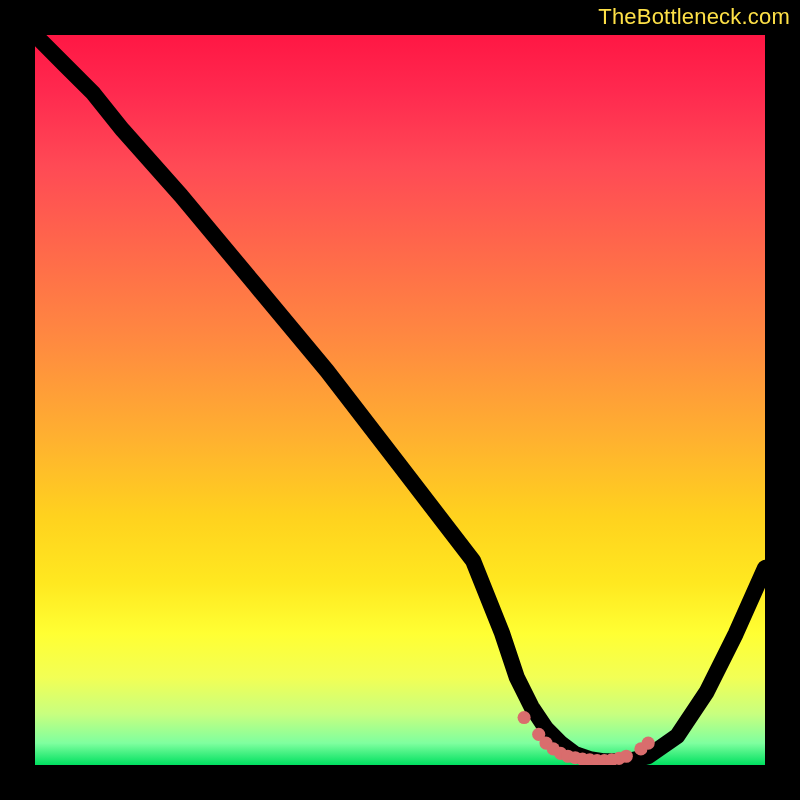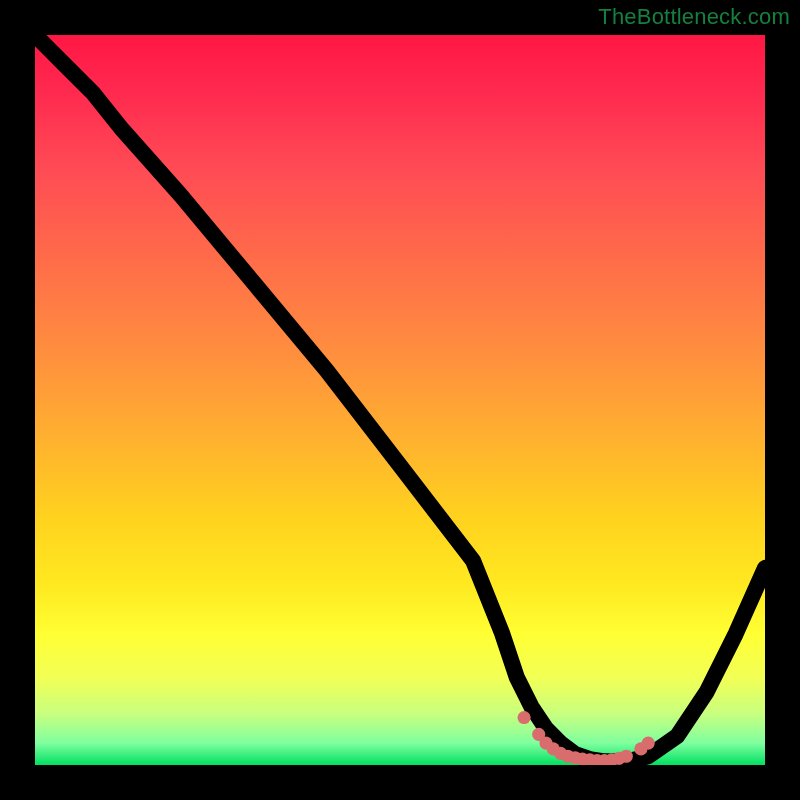--- a/index.html
+++ b/index.html
@@ -14,21 +14,21 @@
   .frame {
     position: relative;
     width: 800px;
     height: 800px;
     background: #000;
   }
   .watermark {
     position: absolute;
     top: 4px;
     right: 10px;
-    color: #15803d;
+    color: #fde047;
     font-size: 22px;
     font-weight: 500;
     letter-spacing: 0.2px;
     z-index: 3;
   }
   .plot-area {
     position: absolute;
     left: 35px;
     top: 35px;
     width: 730px;

